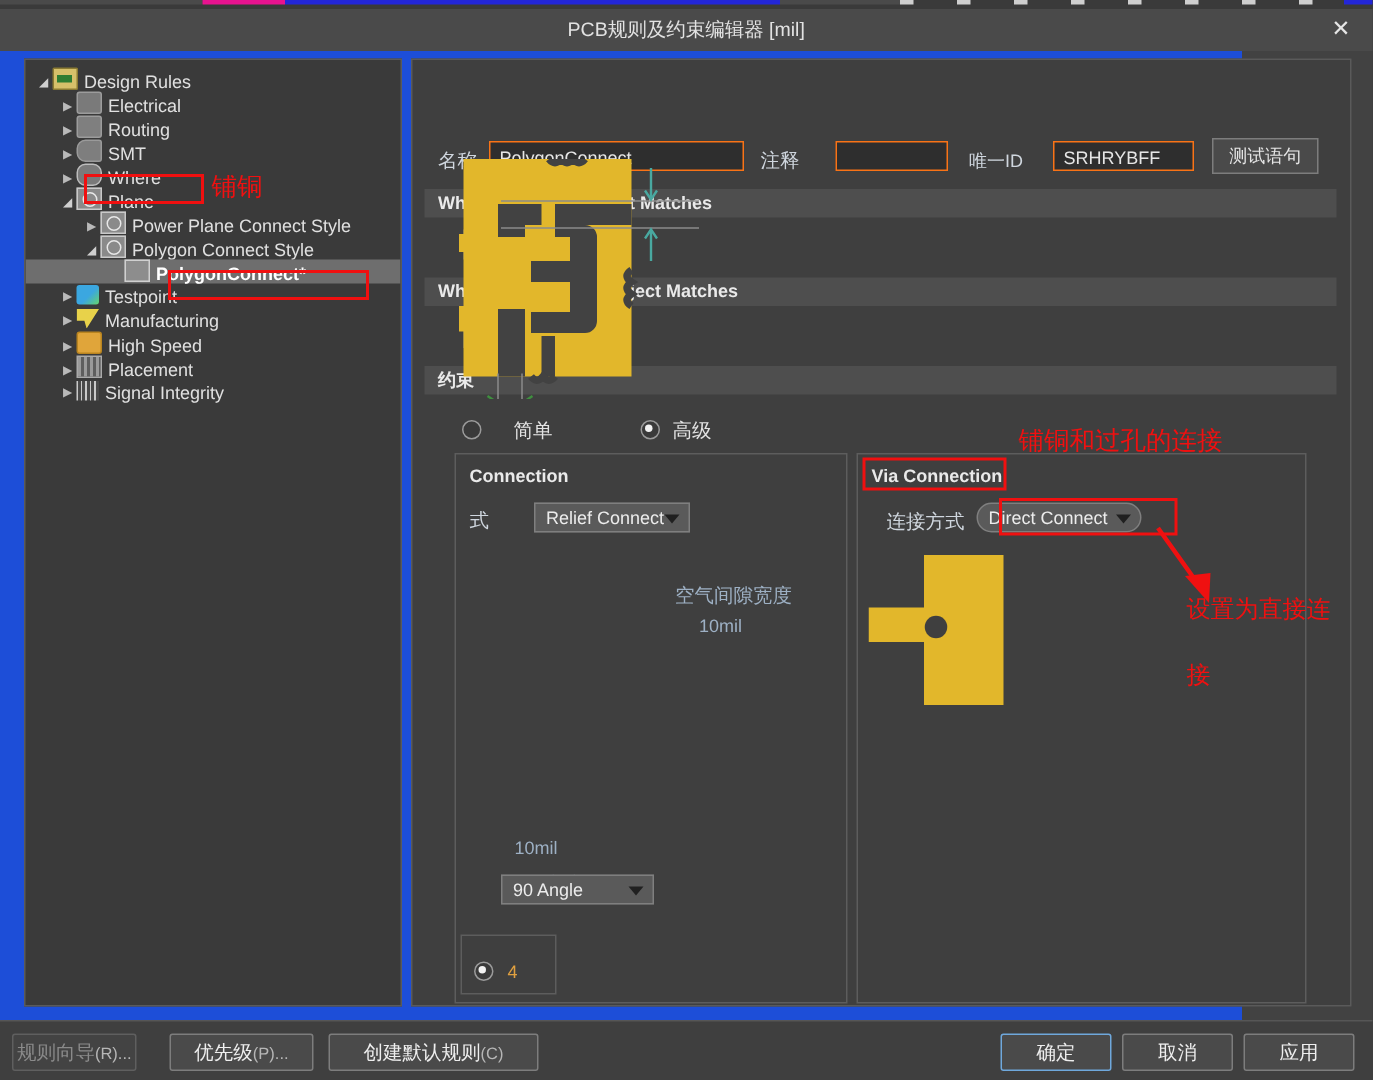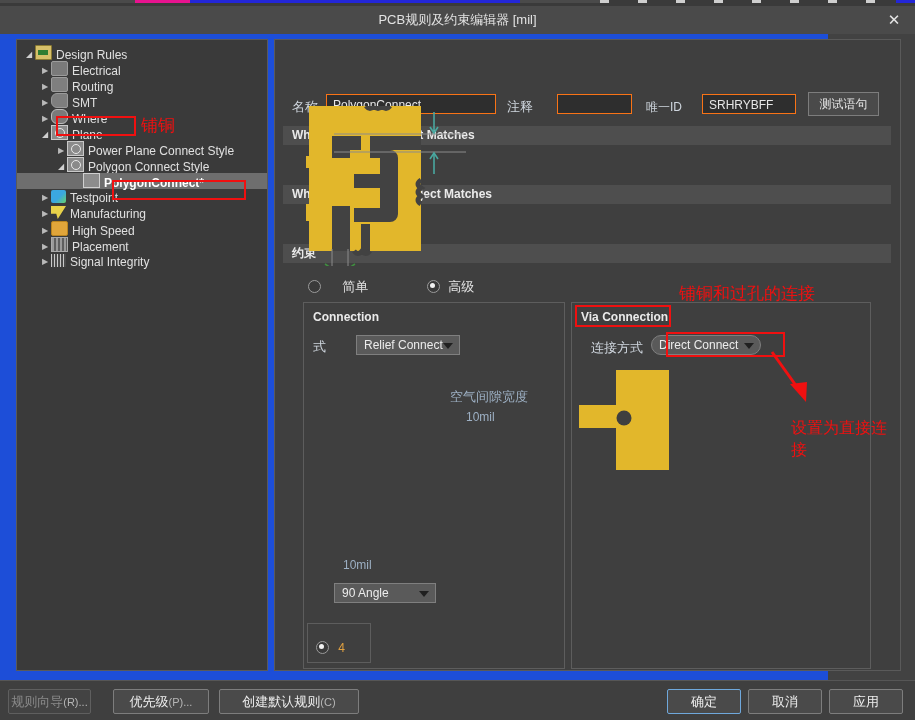--- a/index.html
+++ b/index.html
@@ -243,21 +243,21 @@
       <circle cx="45" cy="48" r="7.5" fill="#3f3f3f"></circle>
     </svg>
 
     <div class="redbox" style="left:300px;top:265px;width:96px;height:22px;"></div>
     <div class="redtext" style="left:404px;top:242px;font-size:17px;">铺铜和过孔的连接</div>
     <div class="redbox" style="left:391px;top:292px;width:119px;height:25px;"></div>
     <svg style="position:absolute;left:495px;top:310px;" width="50" height="60" viewBox="0 0 50 60">
       <path d="M2,2 L32,44" stroke="#f01010" stroke-width="3" fill="none"></path>
       <path d="M36,52 L20,34 L37,32 Z" fill="#f01010"></path>
     </svg>
-    <div class="redtext" style="left:516px;top:378px;font-size:16px;">设置为直接连</div>
+    <div class="redtext" style="left:516px;top:356px;font-size:16px;">设置为直接连</div>
     <div class="redtext" style="left:516px;top:400px;font-size:16px;">接</div>
 
   </div>
 </div>
 
 <div id="footer">
   <div class="fbtn disabled" style="left:8px;width:83px;">
     <span>规则向导</span><span class="kk">(R)...</span>
   </div>
   <div class="fbtn" style="left:113px;width:96px;">

